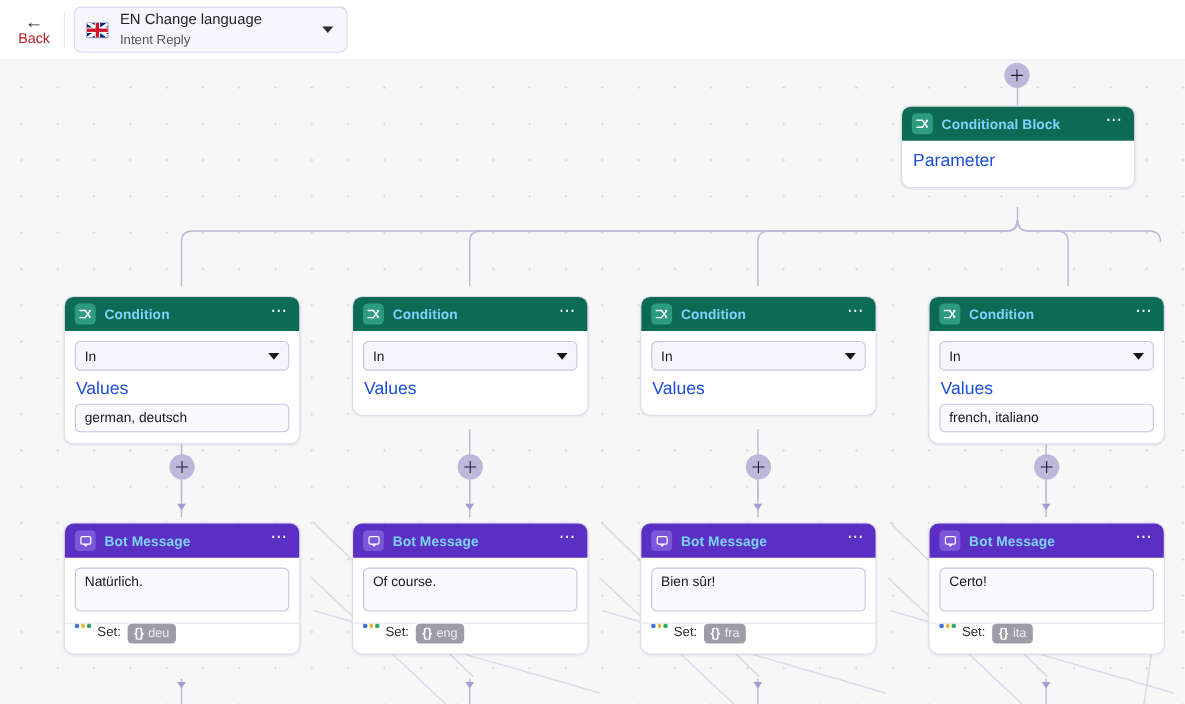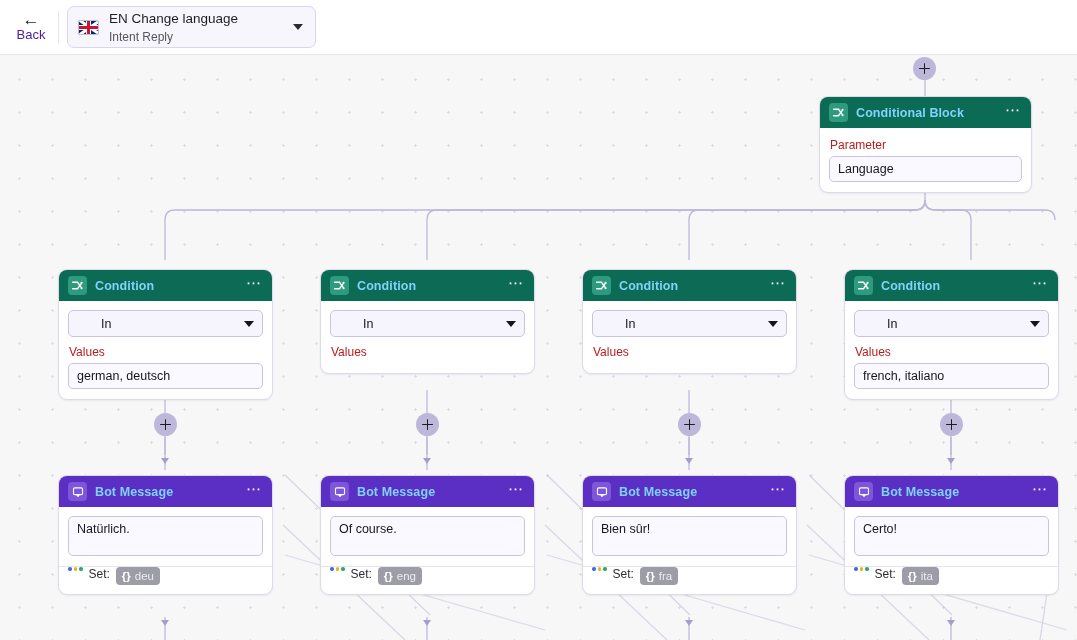--- a/index.html
+++ b/index.html
@@ -15,21 +15,21 @@
     position: absolute; left: 0; top: 0; width: 1077px; height: 55px;
     background: #ffffff; border-bottom: 1px solid #e8e8ec;
     display: flex; align-items: center; z-index: 40;
   }
   #back-button {
     width: 50px; margin-left: 6px;
     display: flex; flex-direction: column; align-items: center;
     cursor: pointer; user-select: none;
   }
   #back-button .arr { font-size: 17px; line-height: 15px; color: #1e1e24; }
-  #back-button .lbl { font-size: 13px; line-height: 16px; color: #4c1d95; }
+  #back-button .lbl { font-size: 13px; line-height: 16px; color: #b91c1c; }
   .vdiv { width: 1px; height: 32px; background: #e4e4ea; margin: 0 8px 0 2px; }
 
   #intent-select {
     width: 249px; height: 42px;
     background: #f7f6fd; border: 1px solid #d9d6ee; border-radius: 7px;
     display: flex; align-items: center; padding: 0 10px; cursor: pointer;
   }
   .flag {
     width: 21px; height: 15px; border-radius: 2px; flex: 0 0 auto;
     position: relative; overflow: hidden; background: #00247d;
@@ -88,33 +88,33 @@
     font-size: 12.5px; font-weight: bold; letter-spacing: .1px;
     white-space: nowrap; overflow: hidden;
   }
   .dots {
     color: #ffffff; font-size: 15px; letter-spacing: 1px;
     line-height: 8px; flex: 0 0 auto; cursor: pointer;
     padding: 0 1px 5px 4px;
   }
   .nbody { padding: 9px 9px 10px 9px; }
 
-  .fieldlabel { font-size: 12px; color: #b91c1c; margin: 1px 0 4px 1px; }
+  .fieldlabel { font-size: 16px; color: #1d4ed8; margin: 1px 0 4px 1px; }
   .inputbox {
     height: 26px; background: #faf9ff; border: 1px solid #c9c4e2;
     border-radius: 5px; display: flex; align-items: center;
     padding: 0 8px; font-size: 12.5px; color: #16161c;
     white-space: nowrap; overflow: hidden; cursor: text;
   }
   .selectbox {
     height: 27px; background: #f6f5fd; border: 1px solid #c9c4e2;
     border-radius: 5px; display: flex; align-items: center;
     padding: 0 8px; font-size: 12.5px; color: #16161c; cursor: pointer;
   }
-  .selectbox span:first-child { flex: 1 1 auto; margin-left: 24px; }
+  .selectbox span:first-child { flex: 1 1 auto; }
   .sel-caret {
     width: 0; height: 0; border-left: 5px solid transparent;
     border-right: 5px solid transparent; border-top: 6px solid #15151b;
   }
   .msgbox {
     height: 40px; background: #faf9ff; border: 1px solid #c9c4e2;
     border-radius: 5px; padding: 5px 8px;
     font-size: 12.5px; color: #16161c; cursor: text; overflow: hidden;
   }
   .nfoot {
@@ -235,21 +235,20 @@
             <path d="M2 12 L8 12 L13 5"></path>
           <circle cx="13" cy="4.6" r="1.3" fill="#ffffff" stroke="none"></circle>
           <circle cx="13" cy="11.4" r="1.3" fill="#ffffff" stroke="none"></circle>
         </svg>
       </span>
       <span class="ntitle">Conditional Block</span>
       <span class="dots">⋯</span>
     </div>
     <div class="nbody">
       <div class="fieldlabel">Parameter</div>
-      <div class="inputbox">Language</div>
     </div>
   </div>
 
   <div class="node" style="left:58px; top:214px; width:215px;">
     <div class="nhead cond">
       <span class="nicon cond">
         <svg width="13" height="13" viewBox="0 0 16 16" fill="none" stroke="#fff" stroke-width="1.6" stroke-linecap="round">
           <path d="M2 4 L8 4 L13 11"></path>
             <path d="M2 12 L8 12 L13 5"></path>
           <circle cx="13" cy="4.6" r="1.3" fill="#fff" stroke="none"></circle>

